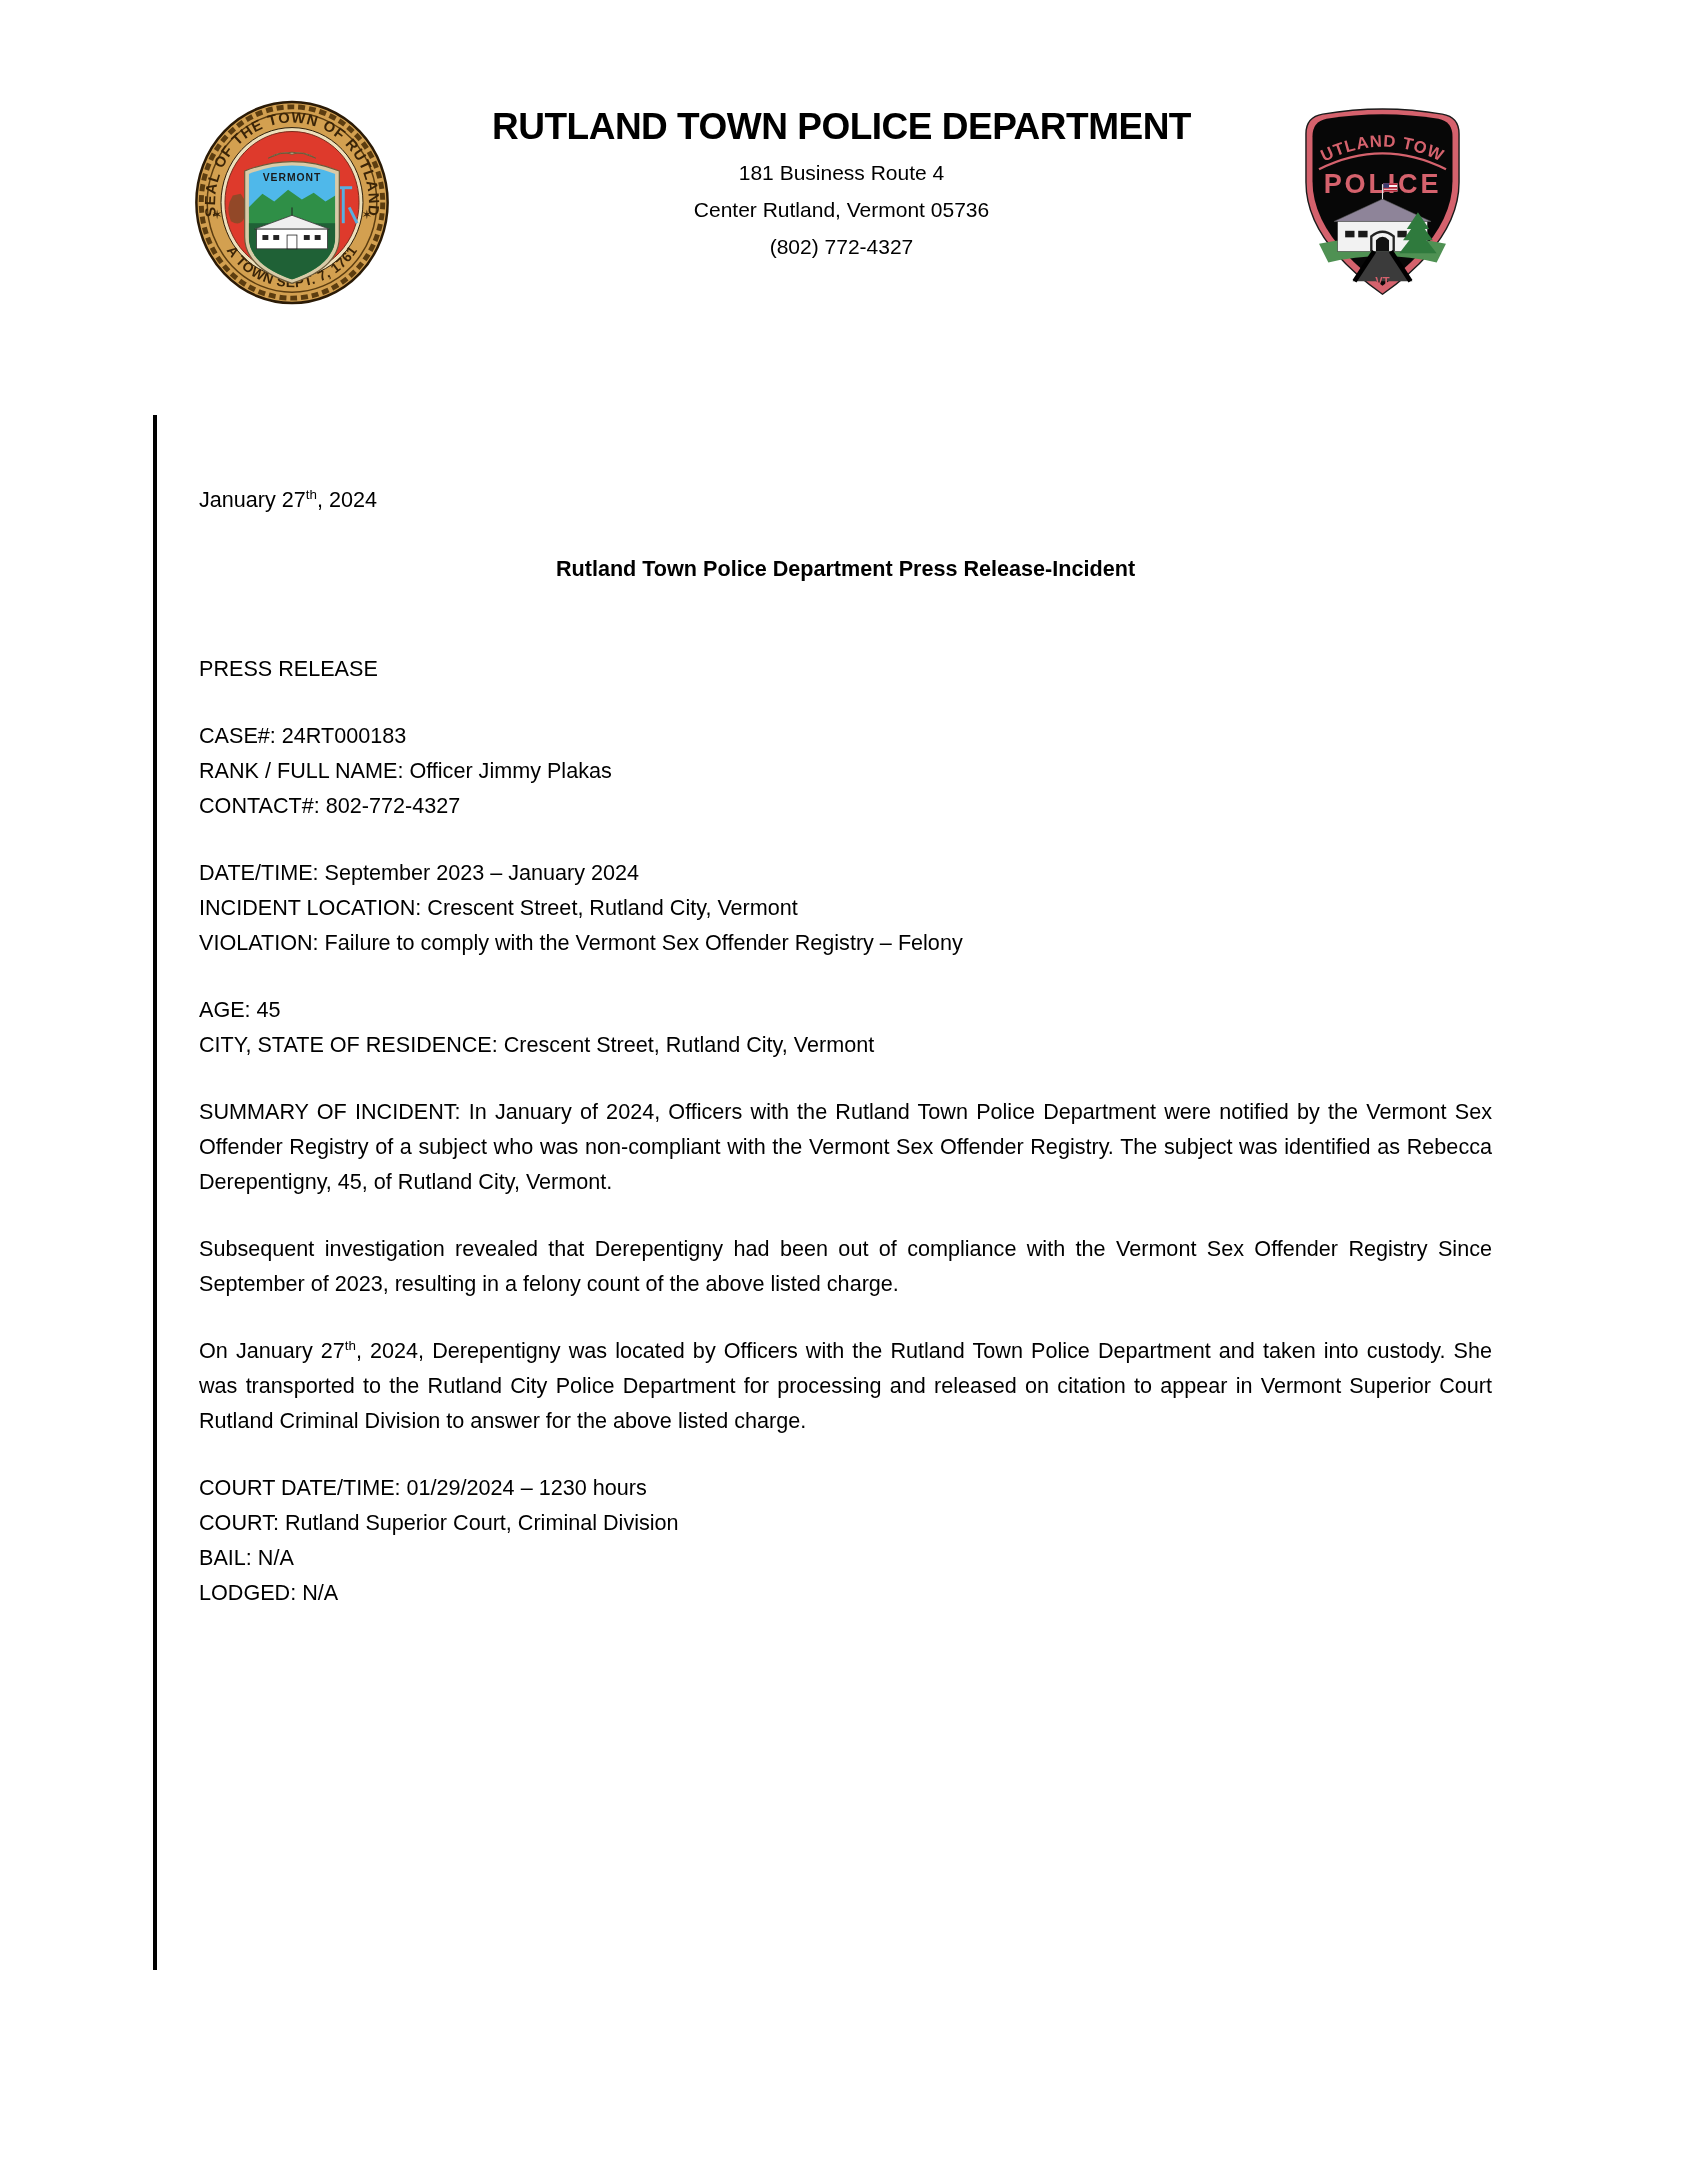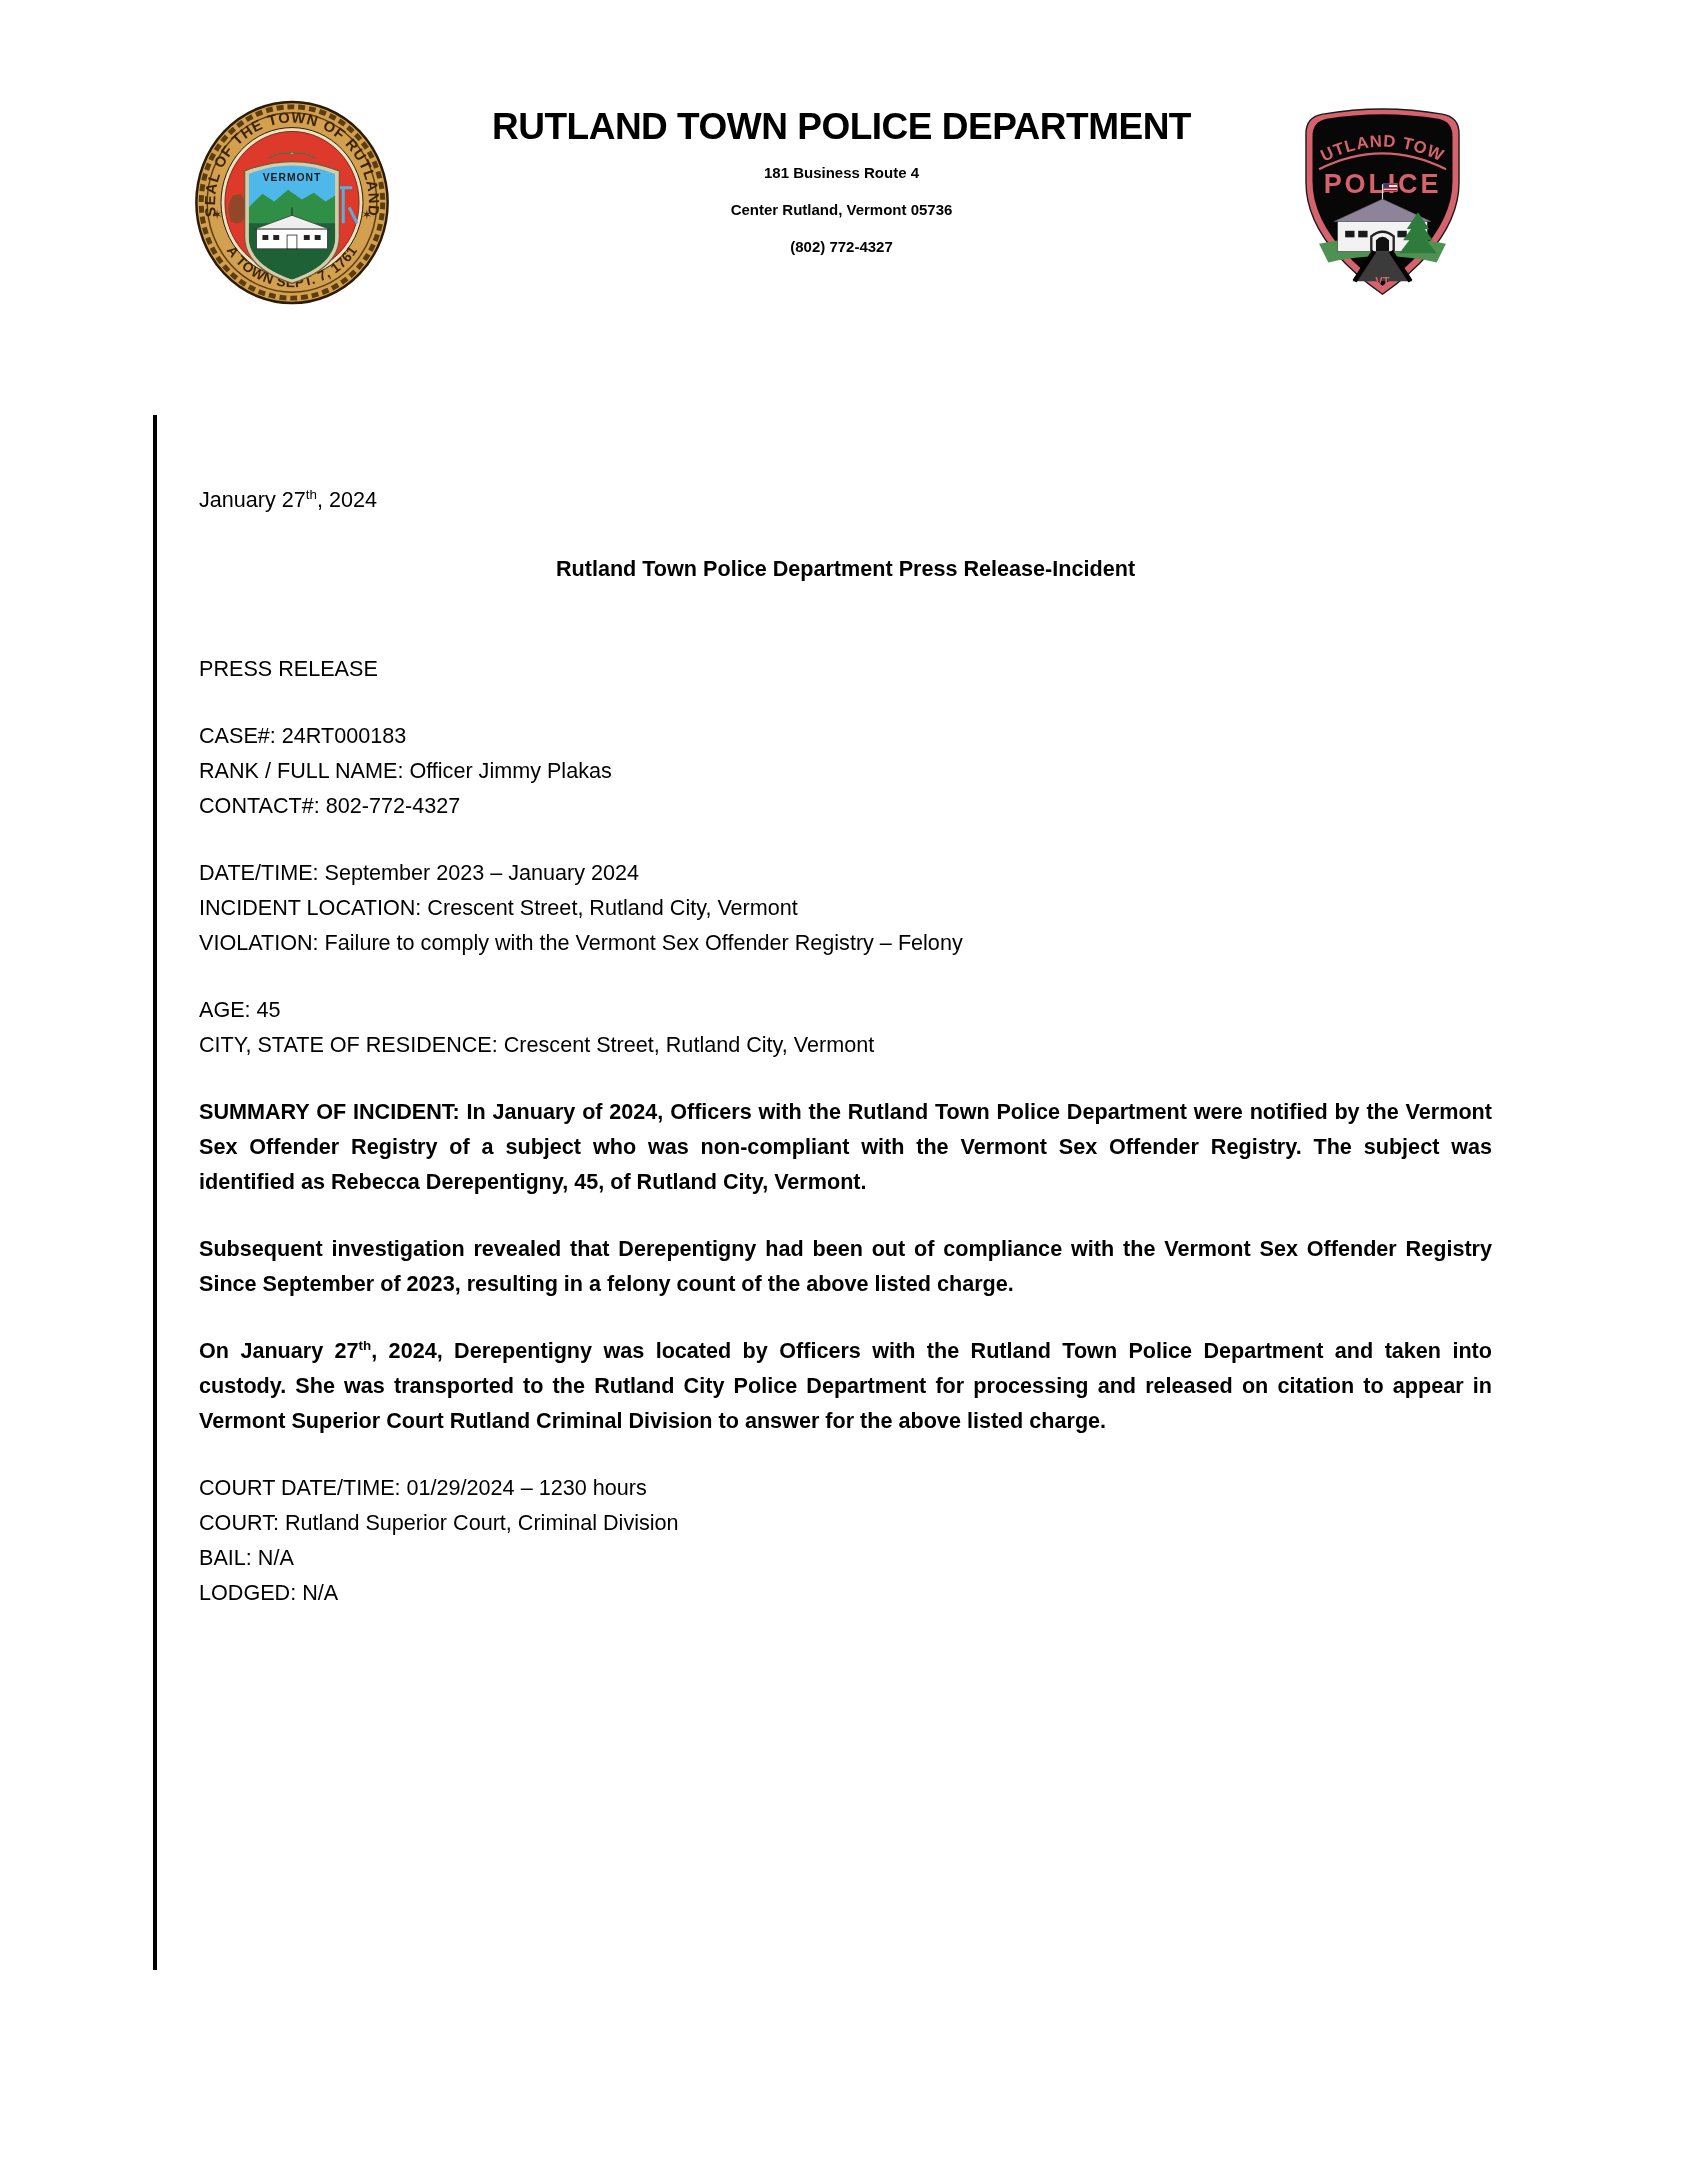--- a/index.html
+++ b/index.html
@@ -5,38 +5,38 @@
   * { margin:0; padding:0; box-sizing:border-box; }
   html,body { background:#ffffff; }
   body { width:1683px; height:2178px; font-family:"Liberation Sans", sans-serif; color:#000; }
   .page { position:relative; width:1683px; height:2178px; background:#fff; overflow:hidden; }
 
   
   .seal-wrap  { position:absolute; left:192px; top:97px; width:200px; height:211px; }
   .badge-wrap { position:absolute; left:1296px; top:102px; width:173px; height:196px; }
   .masthead { position:absolute; left:392px; right:392px; top:106px; text-align:center; }
   .dept-title { font-size:37px; font-weight:bold; letter-spacing:-0.5px; line-height:41px;text-align:center; }
-  .addr-line  { font-size:15px; font-weight:bold; line-height:37px; }
+  .addr-line  { font-size:21px; font-weight:normal; line-height:37px; }
   .addr-block { margin-top:7.2px; }
 
   
   .change-bar { position:absolute; left:153px; top:415px; width:3.6px; height:1555px; background:#000; }
 
   
   main { position:absolute; left:199px; top:403px; width:1293px; font-size:21.6px; line-height:35px; }
   .officials { display:flex; justify-content:space-between; }
   .official  { text-align:center; }
   .official .name { font-weight:bold; }
   .official .role { font-style:italic; }
   .date-line { margin-top:79px; }
   sup { font-size:0.62em; line-height:0; vertical-align:super; }
   .doc-title { margin-top:34px; text-align:center; font-weight:bold; }
   .kind-label { margin-top:65px; }
   .block { margin-top:32px; }
-  .par { text-align:justify;font-weight:bold; }
+  .par { text-align:justify; }
 </style>
 </head>
 <body>
 
 <div class="page">
 
   <div class="seal-wrap">
     <svg viewBox="0 0 200 214" width="200" height="211">
 
       <ellipse cx="100" cy="107" rx="97" ry="102" stroke="#2B1B07" stroke-width="2.5" fill="#D3A050"></ellipse>

